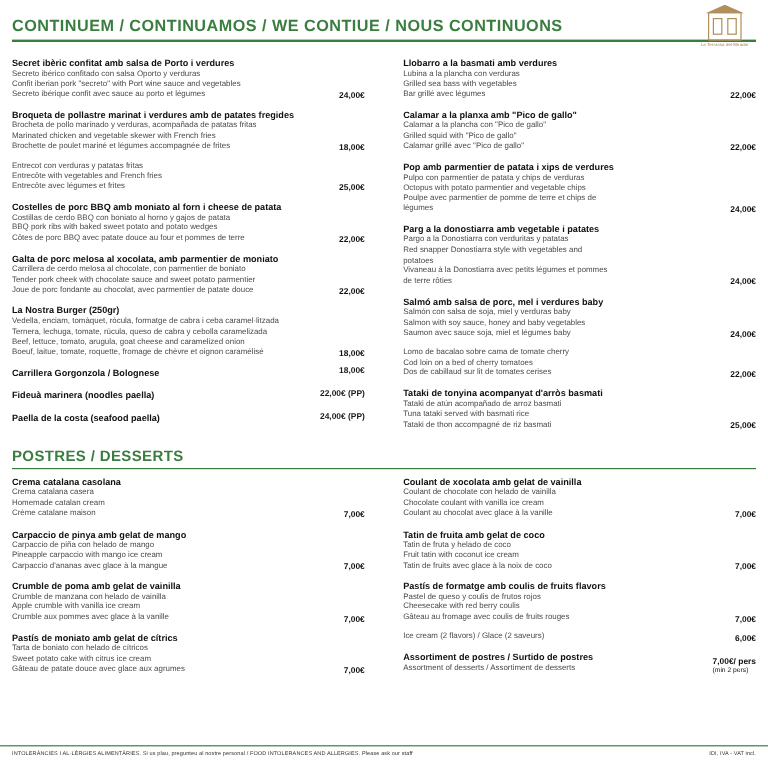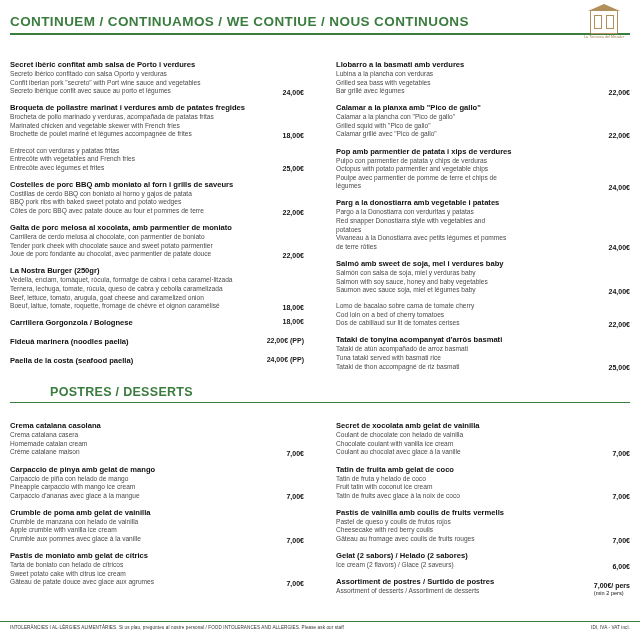--- a/index.html
+++ b/index.html
@@ -37,21 +37,21 @@
     content:"";position:absolute;right:3px;top:4px;width:6px;height:12px;
     border:1px solid #b08f5a;
   }
   .logo-roof{
     width:0;height:0;border-left:16px solid transparent;border-right:16px solid transparent;
     border-bottom:7px solid #b08f5a;margin:0 auto -1px auto;
   }
   .logo-cap{font-size:3.6px;color:#9c7b45;letter-spacing:.1px;margin-top:1px;}
 
   
-  .cols{display:flex;gap:32px;margin-top:18px;}
+  .cols{display:flex;gap:32px;margin-top:6px;}
   .col{width:302px;}
 
   .item{margin-bottom:7.5px;position:relative;}
   .item .name{
     font-size:7.6px;font-weight:700;color:#111;line-height:10px;
     padding-right:34px;
   }
   .item .tr{
     font-size:6.6px;color:#4a4a4a;line-height:8.6px;padding-right:34px;
   }
@@ -61,21 +61,21 @@
   }
 
   
   .simple{margin-bottom:9px;position:relative;}
   .simple .name{font-size:7.6px;font-weight:700;color:#111;padding-right:52px;line-height:10px;}
   .simple .price{position:absolute;right:0;top:0;font-size:7px;font-weight:600;}
 
   
   .section{margin-top:6px;}
   .section-title{
-    font-size:12.5px;color:#3a7d3f;font-weight:600;letter-spacing:.3px;margin-left:40px;
+    font-size:12.5px;color:#3a7d3f;font-weight:600;letter-spacing:.3px;
   }
   .section .rule{margin-top:3px;margin-bottom:6px;}
 
   
   .footer{
     position:absolute;left:0;bottom:0;width:640px;height:18px;
     border-top:1px solid #3a7d3f;
   }
   .footer-inner{
     display:flex;justify-content:space-between;align-items:center;
@@ -122,21 +122,21 @@
       </div>
 
       <div class="item">
         <div class="tr">Entrecot con verduras y patatas fritas</div>
         <div class="tr">Entrecôte with vegetables and French fries</div>
         <div class="tr">Entrecôte avec légumes et frites</div>
         <div class="price">25,00€</div>
       </div>
 
       <div class="item">
-        <div class="name">Costelles de porc BBQ amb moniato al forn i grills de saveurs</div>
+        <div class="name">Costelles de porc BBQ amb moniato al forn i cheese de patata</div>
         <div class="tr">Costillas de cerdo BBQ con boniato al horno y gajos de patata</div>
         <div class="tr">BBQ pork ribs with baked sweet potato and potato wedges</div>
         <div class="tr">Côtes de porc BBQ avec patate douce au four et pommes de terre</div>
         <div class="price">22,00€</div>
       </div>
 
       <div class="item">
         <div class="name">Galta de porc melosa al xocolata, amb parmentier de moniato</div>
         <div class="tr">Carrillera de cerdo melosa al chocolate, con parmentier de boniato</div>
         <div class="tr">Tender pork cheek with chocolate sauce and sweet potato parmentier</div>
@@ -199,21 +199,21 @@
         <div class="name">Parg a la donostiarra amb vegetable i patates</div>
         <div class="tr">Pargo a la Donostiarra con verduritas y patatas</div>
         <div class="tr">Red snapper Donostiarra style with vegetables and</div>
         <div class="tr">potatoes</div>
         <div class="tr">Vivaneau à la Donostiarra avec petits légumes et pommes</div>
         <div class="tr">de terre rôties</div>
         <div class="price">24,00€</div>
       </div>
 
       <div class="item">
-        <div class="name">Salmó amb sweet de soja, mel i verdures baby</div>
+        <div class="name">Salmó amb salsa de porc, mel i verdures baby</div>
         <div class="tr">Salmón con salsa de soja, miel y verduras baby</div>
         <div class="tr">Salmon with soy sauce, honey and baby vegetables</div>
         <div class="tr">Saumon avec sauce soja, miel et légumes baby</div>
         <div class="price">24,00€</div>
       </div>
 
       <div class="item">
         <div class="tr">Lomo de bacalao sobre cama de tomate cherry</div>
         <div class="tr">Cod loin on a bed of cherry tomatoes</div>
         <div class="tr">Dos de cabillaud sur lit de tomates cerises</div>
@@ -268,45 +268,44 @@
           <div class="tr">Sweet potato cake with citrus ice cream</div>
           <div class="tr">Gâteau de patate douce avec glace aux agrumes</div>
           <div class="price">7,00€</div>
         </div>
 
       </div>
 
       <div class="col">
 
         <div class="item">
-          <div class="name">Secret de xocolata amb gelat de vainilla</div>
+          <div class="name">Coulant de xocolata amb gelat de vainilla</div>
           <div class="tr">Coulant de chocolate con helado de vainilla</div>
           <div class="tr">Chocolate coulant with vanilla ice cream</div>
           <div class="tr">Coulant au chocolat avec glace à la vanille</div>
           <div class="price">7,00€</div>
         </div>
 
         <div class="item">
           <div class="name">Tatin de fruita amb gelat de coco</div>
           <div class="tr">Tatin de fruta y helado de coco</div>
           <div class="tr">Fruit tatin with coconut ice cream</div>
           <div class="tr">Tatin de fruits avec glace à la noix de coco</div>
           <div class="price">7,00€</div>
         </div>
 
         <div class="item">
-          <div class="name">Pastís de vainilla amb coulis de fruits vermells</div>
+          <div class="name">Pastís de formatge amb coulis de fruits flavors</div>
           <div class="tr">Pastel de queso y coulis de frutos rojos</div>
           <div class="tr">Cheesecake with red berry coulis</div>
           <div class="tr">Gâteau au fromage avec coulis de fruits rouges</div>
           <div class="price">7,00€</div>
         </div>
 
         <div class="item">
-          <div class="name">Gelat (2 sabors) / Helado (2 sabores)</div>
           <div class="tr">Ice cream (2 flavors) / Glace (2 saveurs)</div>
           <div class="price">6,00€</div>
         </div>
 
         <div class="item">
           <div class="name">Assortiment de postres / Surtido de postres</div>
           <div class="tr">Assortment of desserts / Assortiment de desserts</div>
           <div class="price">
             <span>7,00€/ pers</span><br>
             <span class="price-note">(min 2 pers)</span>

